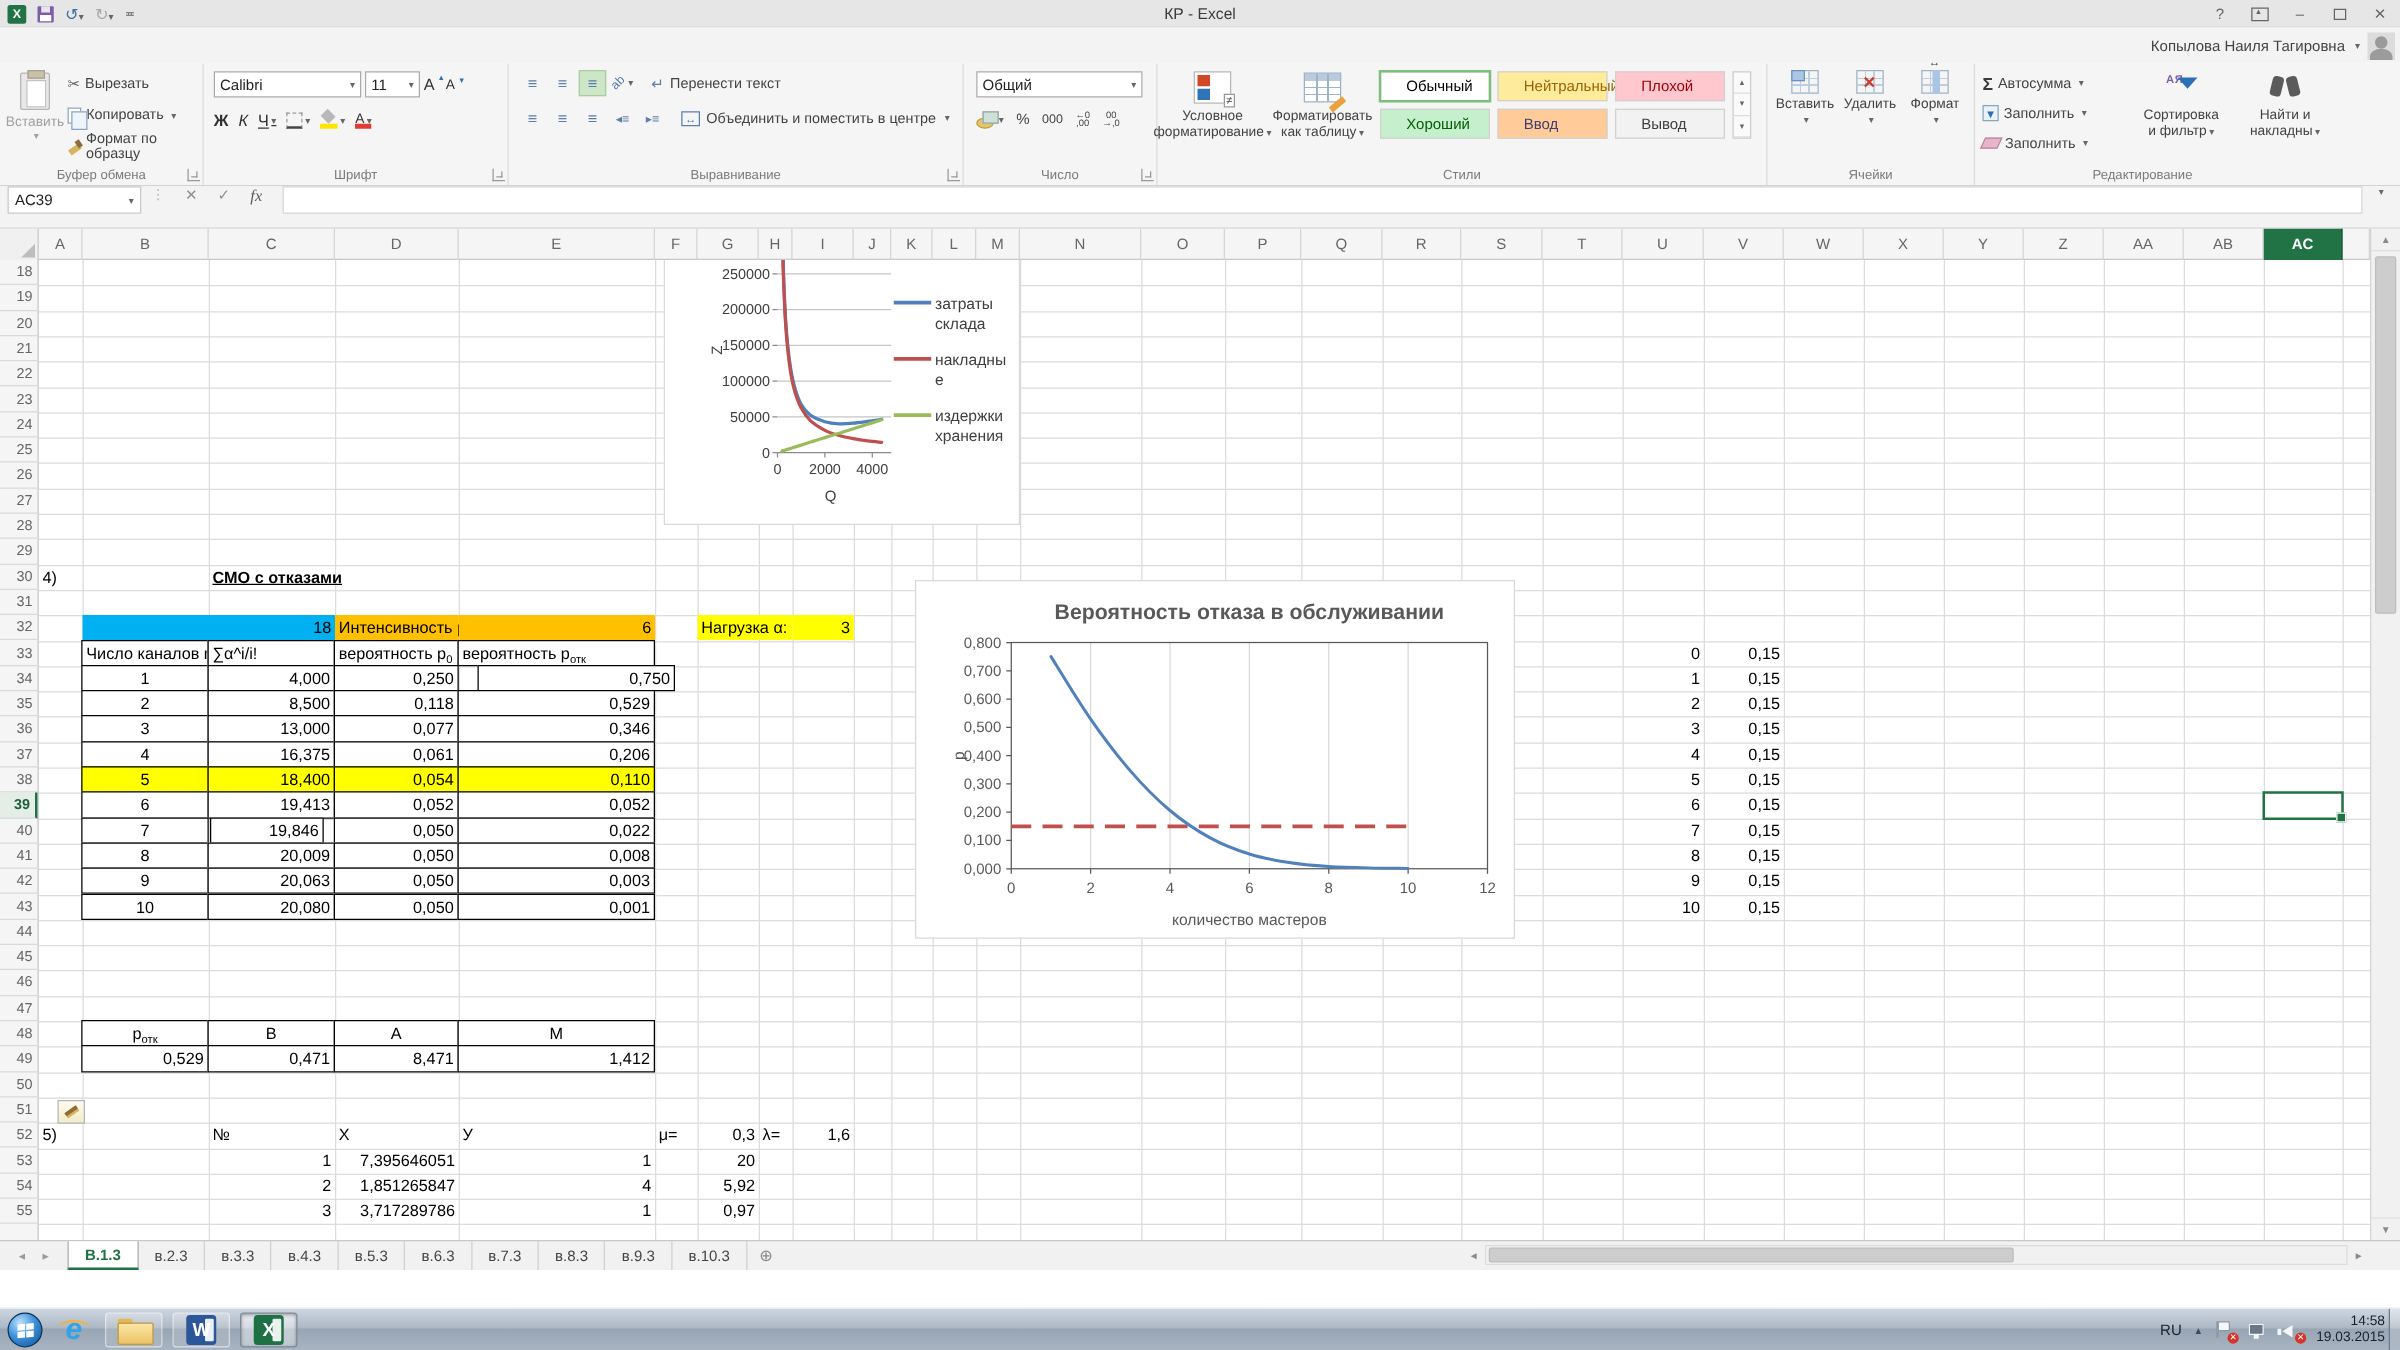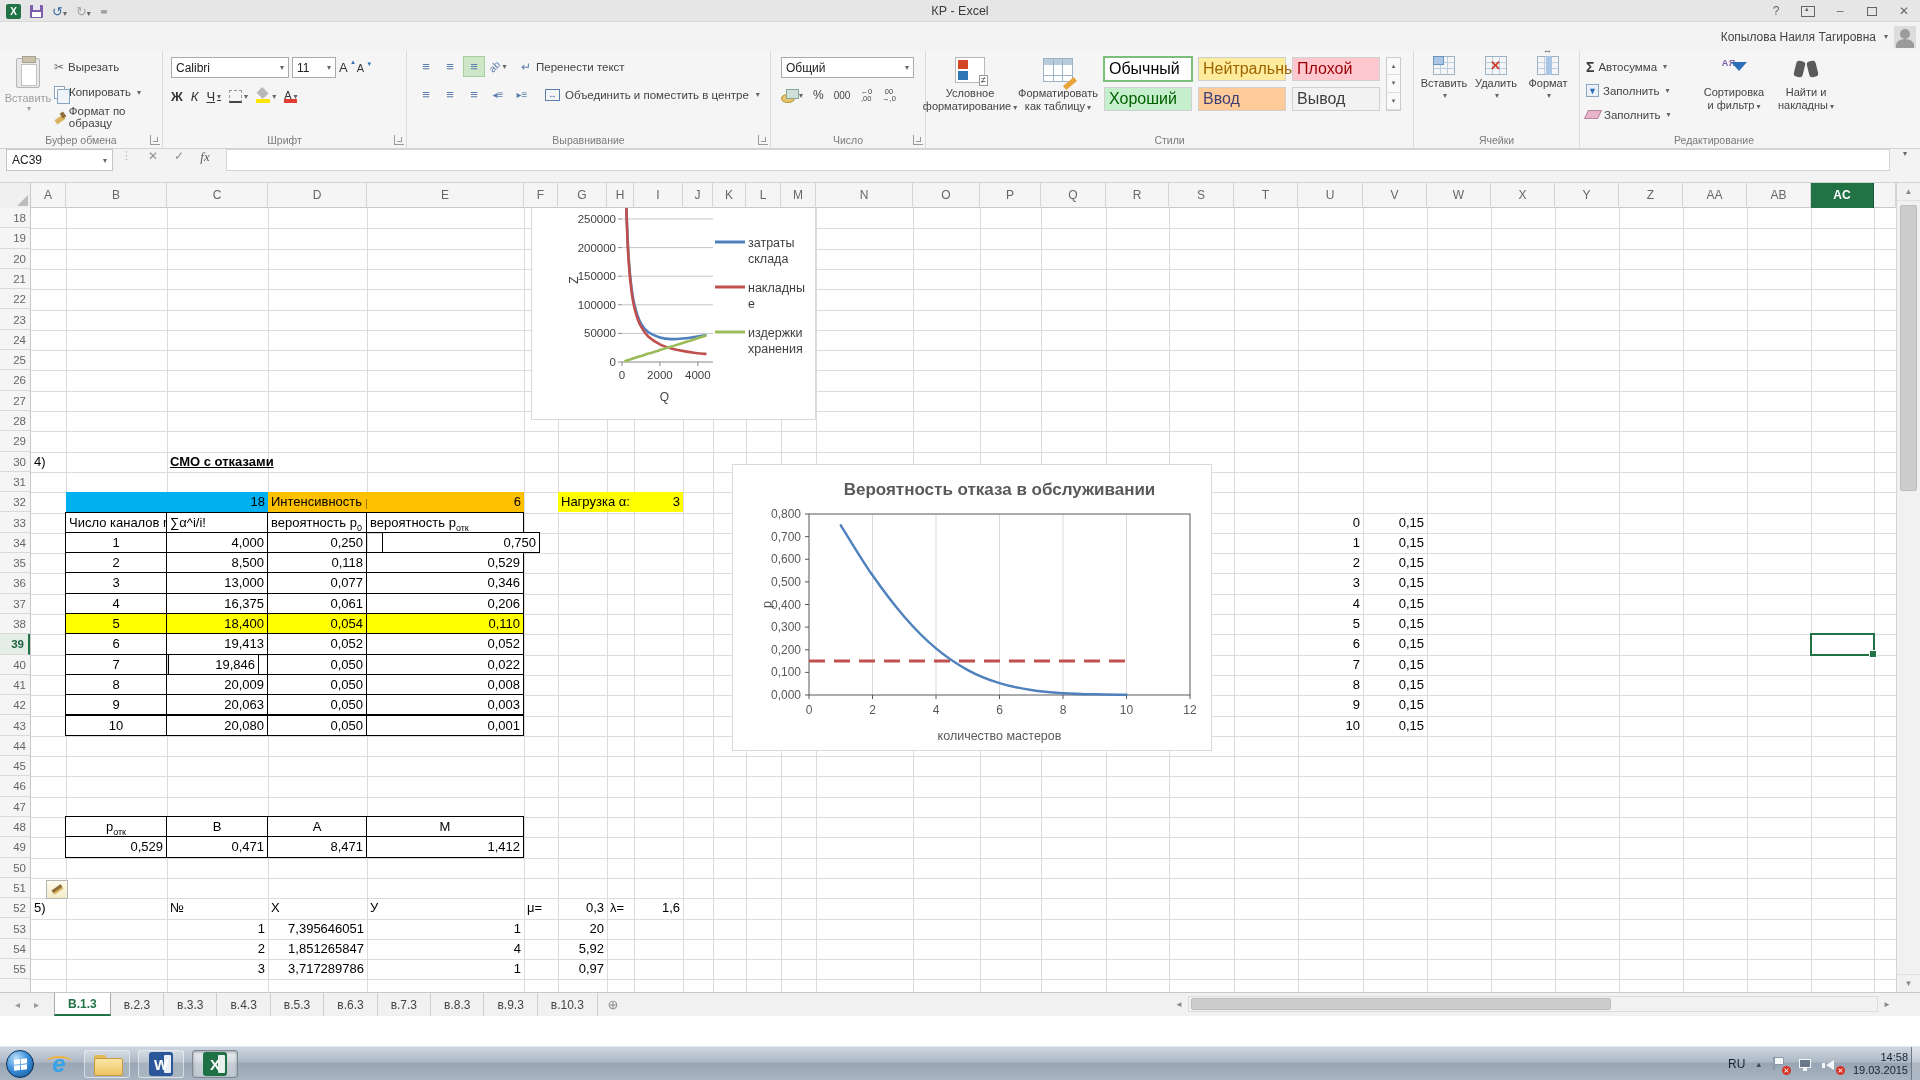--- a/index.html
+++ b/index.html
@@ -91,42 +91,42 @@
   
   .stylbig{position:absolute;top:4px;width:84px;height:76px;display:flex;flex-direction:column;align-items:center;font-size:11px;color:#444;text-align:center;line-height:13px;}
   .cf-ic{width:30px;height:26px;margin:2px 0 4px;position:relative;background:linear-gradient(#fff,#fff);border:1px solid #b9b9b9;}
   .cf-ic:before{content:"";position:absolute;left:2px;top:2px;width:10px;height:9px;background:#d24726;box-shadow:0 11px 0 #2e75b5;}
   .cf-ic:after{content:"≠";position:absolute;right:-4px;bottom:-4px;background:#fff;border:1px solid #999;font-size:9px;line-height:9px;padding:0 1px;color:#444;}
   .ft-ic{width:30px;height:24px;margin:3px 0 5px;border:1px solid #9db3c8;position:relative;
          background:linear-gradient(to right,transparent 31%,#9db3c8 31%,#9db3c8 36%,transparent 36%,transparent 64%,#9db3c8 64%,#9db3c8 69%,transparent 69%),
                     linear-gradient(to bottom,#b9cbdc 28%,#fff 28%,#fff 48%,#9db3c8 48%,#9db3c8 52%,#fff 52%,#fff 75%,#9db3c8 75%,#9db3c8 79%,#fff 79%);}
   .ft-ic:after{content:"";position:absolute;right:-5px;bottom:-5px;width:14px;height:5px;background:#e8a33d;transform:rotate(-40deg);}
   .stylegal{position:absolute;left:178px;top:6px;width:276px;display:grid;grid-template-columns:repeat(3,88px);grid-auto-rows:24px;gap:6px;}
-  .sgitem{border:1px solid #d0d0d0;font-size:16px;display:flex;align-items:center;padding:0 4px;background:#fff;}
+  .sgitem{border:1px solid #d0d0d0;font-size:12px;display:flex;align-items:center;padding:0 20px;background:#fff;}
   .sgitem.selected{outline:2px solid #7cbf7c;outline-offset:-1px;}
   .galscroll{position:absolute;left:460px;top:6px;width:15px;height:54px;display:flex;flex-direction:column;border:1px solid #ccc;background:#fafafa;}
   .galscroll div{flex:1;display:flex;align-items:center;justify-content:center;font-size:7px;color:#666;border-bottom:1px solid #ddd;}
   
   .cellsbtns{position:absolute;left:4px;top:5px;display:flex;}
   .rbtn3{width:52px;display:flex;flex-direction:column;align-items:center;font-size:11px;color:#444;gap:2px;}
   .grid-ic{width:22px;height:19px;border:1px solid #9db3c8;position:relative;
            background:linear-gradient(to right,transparent 31%,#bccee0 31%,#bccee0 36%,transparent 36%,transparent 64%,#bccee0 64%,#bccee0 69%,transparent 69%),
                       linear-gradient(to bottom,transparent 31%,#bccee0 31%,#bccee0 38%,transparent 38%,transparent 62%,#bccee0 62%,#bccee0 69%,transparent 69%);}
   .grid-ic.ins:before{content:"";position:absolute;left:-1px;top:-1px;width:9px;height:7px;background:#aac6e4;border:1px solid #6b93bb;}
   .grid-ic.del:before{content:"✕";position:absolute;left:4px;top:1px;font-size:13px;color:#cf3a2b;font-weight:bold;}
   .grid-ic.fmt:before{content:"";position:absolute;left:8px;top:-1px;width:6px;height:19px;background:#aac6e4;}
   .grid-ic.fmt:after{content:"↔";position:absolute;left:5px;top:-12px;font-size:9px;color:#444;}
   
   .ed-left{position:absolute;left:6px;top:6px;display:flex;flex-direction:column;gap:5px;}
   .ed-row{display:flex;align-items:center;gap:4px;font-size:11.5px;color:#444;height:19px;}
   .sum-ic{font-size:14px;color:#3a3a3a;font-weight:bold;}
   .fill-dn{width:13px;height:13px;background:#eaf1f8;border:1px solid #8aa5c0;color:#2c6fb7;font-size:9px;display:flex;align-items:center;justify-content:center;}
   .erase-ic{width:14px;height:9px;background:#e8b4c8;border:1px solid #b586a0;transform:skewX(-25deg);}
   .ed-big{position:absolute;left:118px;top:4px;display:flex;}
-  .rbtn2{width:72px;display:flex;flex-direction:column;align-items:center;font-size:11px;color:#444;text-align:center;line-height:13px;}
+  .rbtn2{width:72px;display:flex;flex-direction:column;align-items:center;font-size:11px;color:#444;text-align:center;line-height:13px;margin-left:11px;}
   .sort-ic{width:26px;height:24px;margin:3px 0 4px;position:relative;font-size:9px;color:#444;}
   .sort-ic:before{content:"А Я";position:absolute;left:0;top:0;width:14px;line-height:11px;letter-spacing:-1px;white-space:pre-wrap;color:#7b5ea7;font-weight:bold;}
   .sort-ic:after{content:"";position:absolute;right:0;top:4px;border-left:8px solid transparent;border-right:8px solid transparent;border-top:9px solid #2c6fb7;}
   .find-ic{width:24px;height:22px;margin:4px 0 5px;position:relative;}
   .find-ic:before{content:"";position:absolute;left:1px;top:2px;width:9px;height:16px;background:#5b5b5b;border-radius:3px;transform:rotate(14deg);}
   .find-ic:after{content:"";position:absolute;right:1px;top:2px;width:9px;height:16px;background:#5b5b5b;border-radius:3px;transform:rotate(-14deg);}
   
   .fxbar{position:absolute;left:0;top:149px;width:1920px;height:34px;background:#f3f3f3;border-bottom:1px solid #d2d2d2;display:flex;align-items:flex-start;}
   .namebox{width:107px;height:22px;background:#fff;border:1px solid #c6c6c6;margin-left:6px;display:flex;align-items:center;justify-content:space-between;padding:0 5px;font-size:12px;}
   .gripdots{color:#b0b0b0;font-size:11px;margin:0 8px;}

